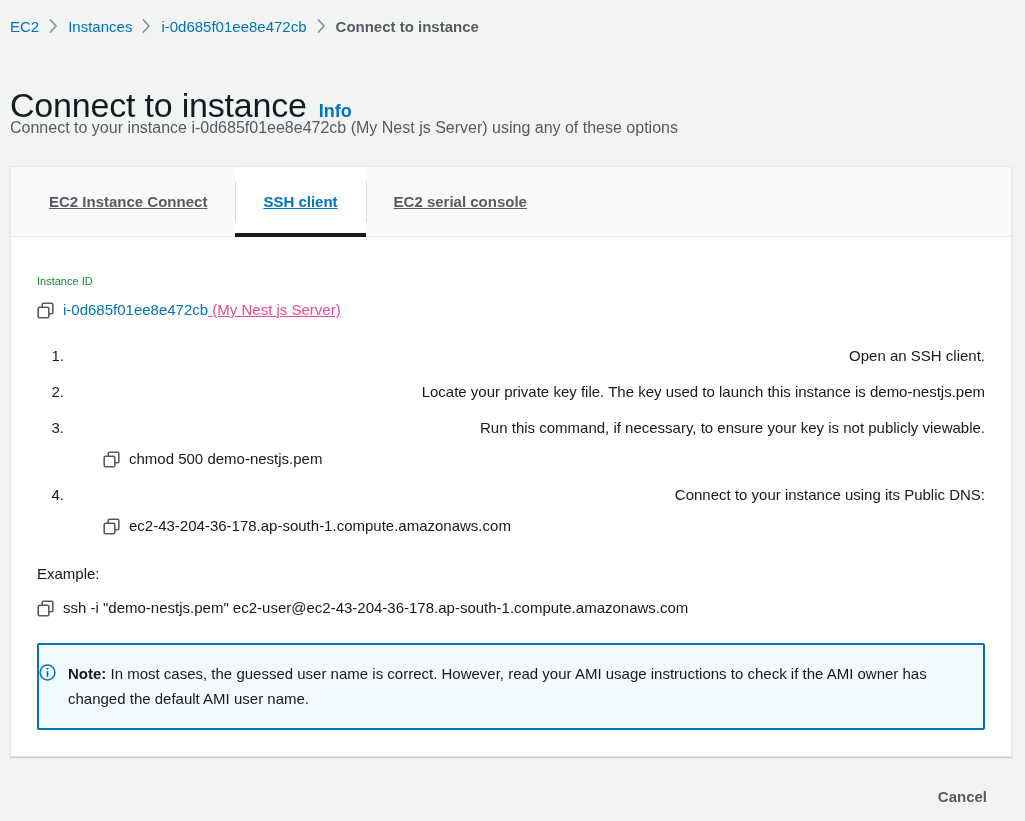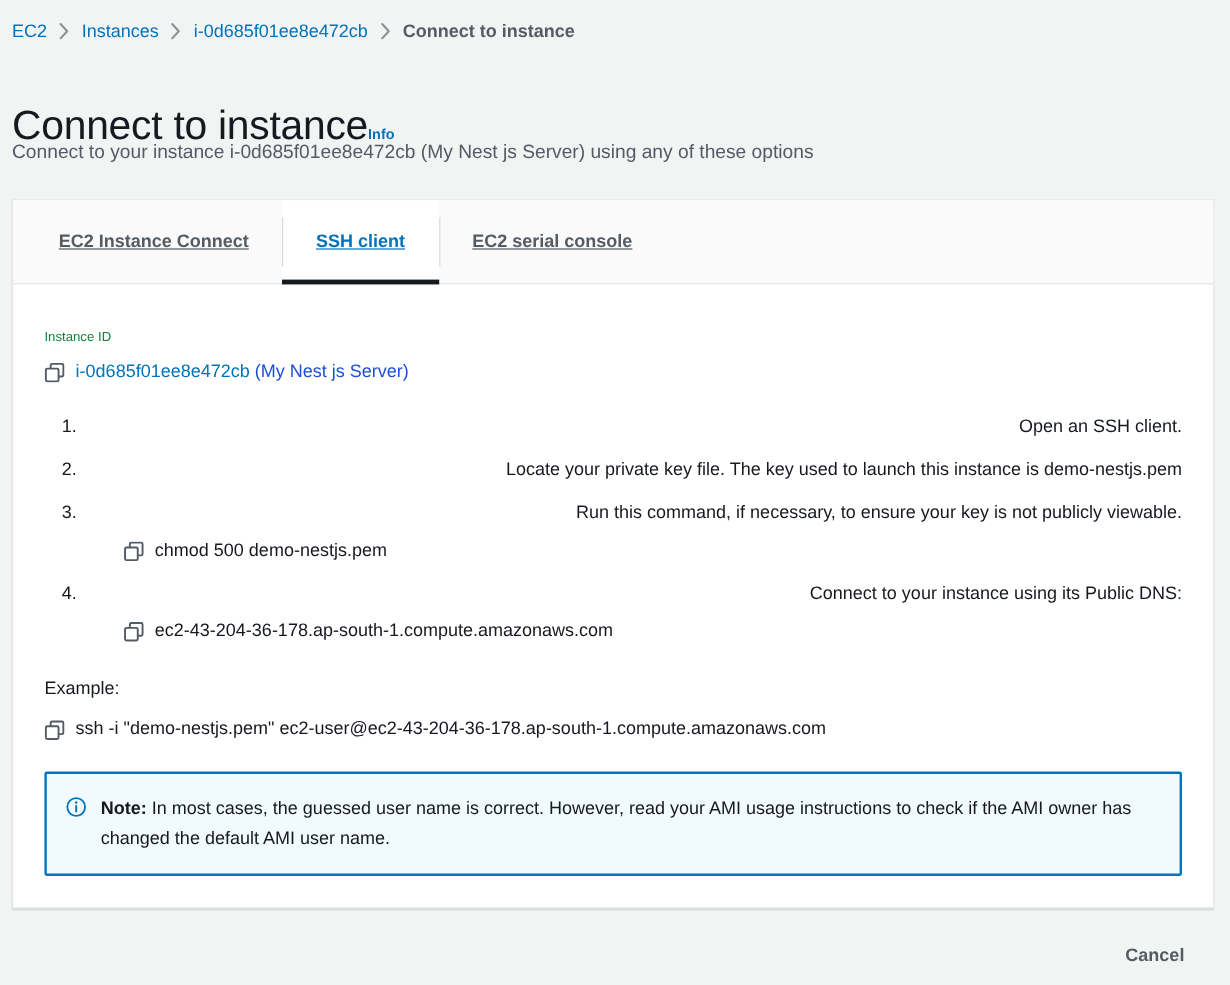--- a/index.html
+++ b/index.html
@@ -56,22 +56,22 @@
     align-items: baseline;
   }
   .page-title {
     font-size: 34px;
     font-weight: 400;
     color: #16191f;
     letter-spacing: -0.2px;
     line-height: 40px;
   }
   .info-link {
-    margin-left: 0;
-    font-size: 12px;
+    margin-left: 12px;
+    font-size: 18px;
     font-weight: 700;
     color: #0073bb;
     cursor: pointer;
     text-decoration: none;
   }
   .page-subtitle {
     position: absolute;
     left: 10px;
     top: 117px;
     font-size: 16px;
@@ -161,21 +161,21 @@
     margin-right: 9px;
     display: inline-block;
     cursor: pointer;
   }
   .copy-icon svg { display: block; }
   .id-link {
     color: #0073bb;
     text-decoration: none;
     cursor: pointer;
   }
-  .id-suffix { color: #1d4ed8; }
+  .id-suffix { color: #ec4899; text-decoration: underline; }
 
   
   .steps {
     margin: 24px 0 0 0;
     padding: 0;
     list-style: none;
   }
   .step {
     margin-bottom: 14px;
     font-size: 15px;
@@ -218,21 +218,21 @@
     font-size: 15px;
     line-height: 22px;
     color: #16191f;
   }
 
   
   .alert {
     display: flex;
     align-items: flex-start;
     margin-top: 24px;
-    padding: 16px 18px 17px 16px;
+    padding: 16px 18px 17px 0;
     background: #f1faff;
     border: 2px solid #0073bb;
     border-radius: 2px;
   }
   .alert-icon {
     flex: 0 0 auto;
     width: 17px;
     height: 17px;
     margin-right: 12px;
     margin-top: 3px;

